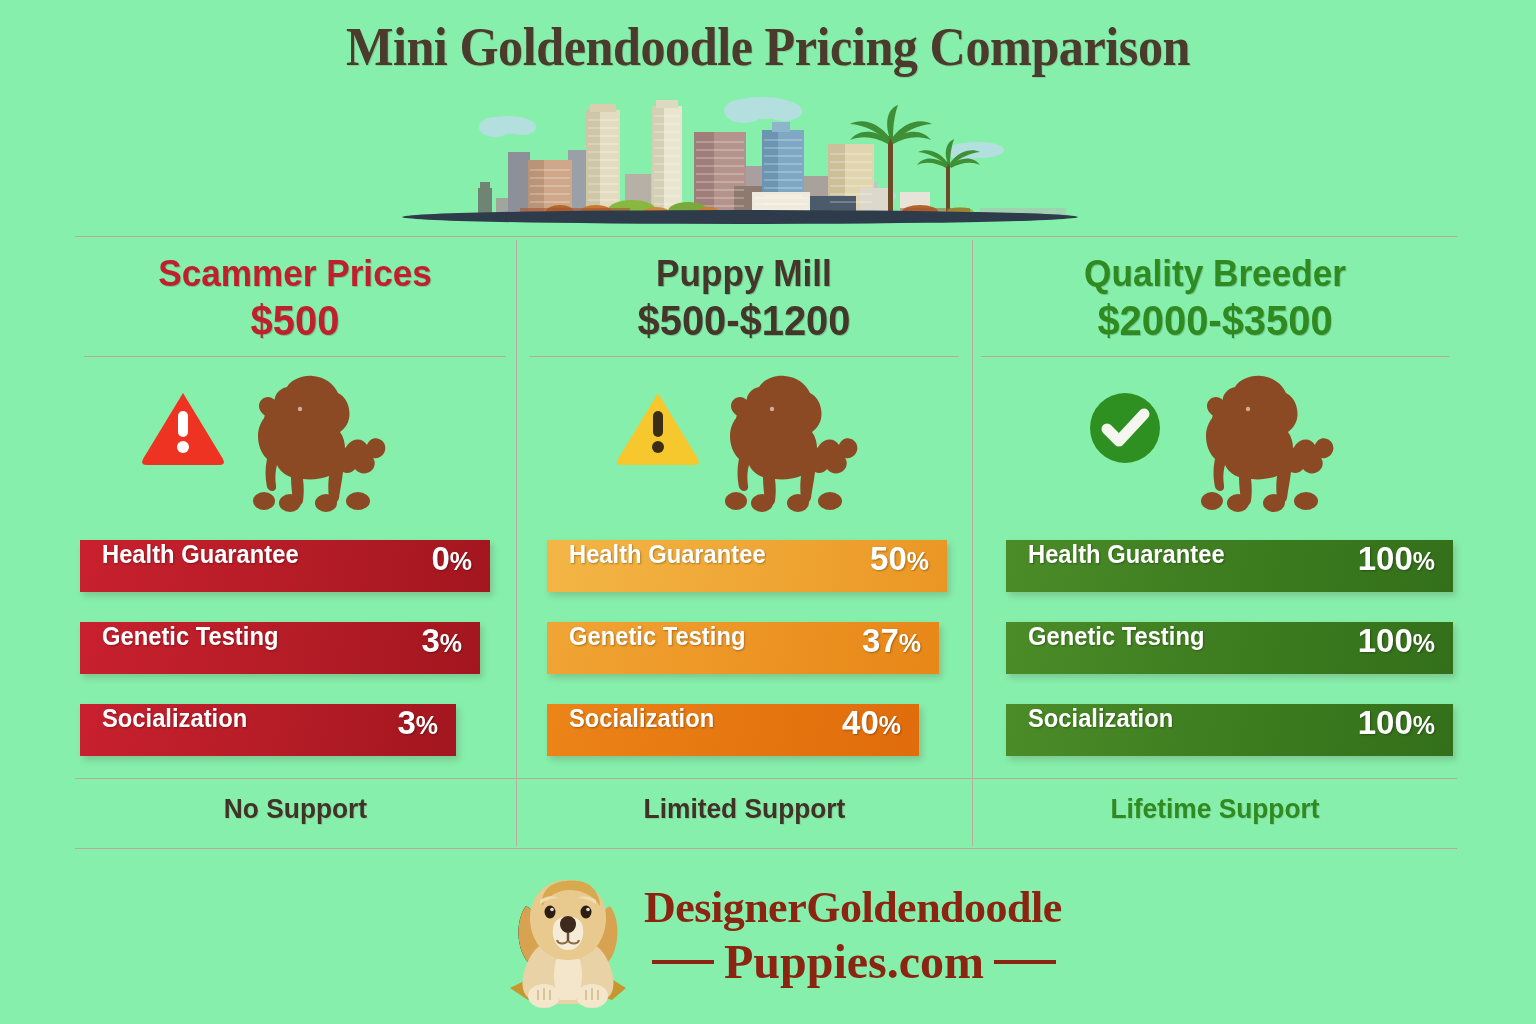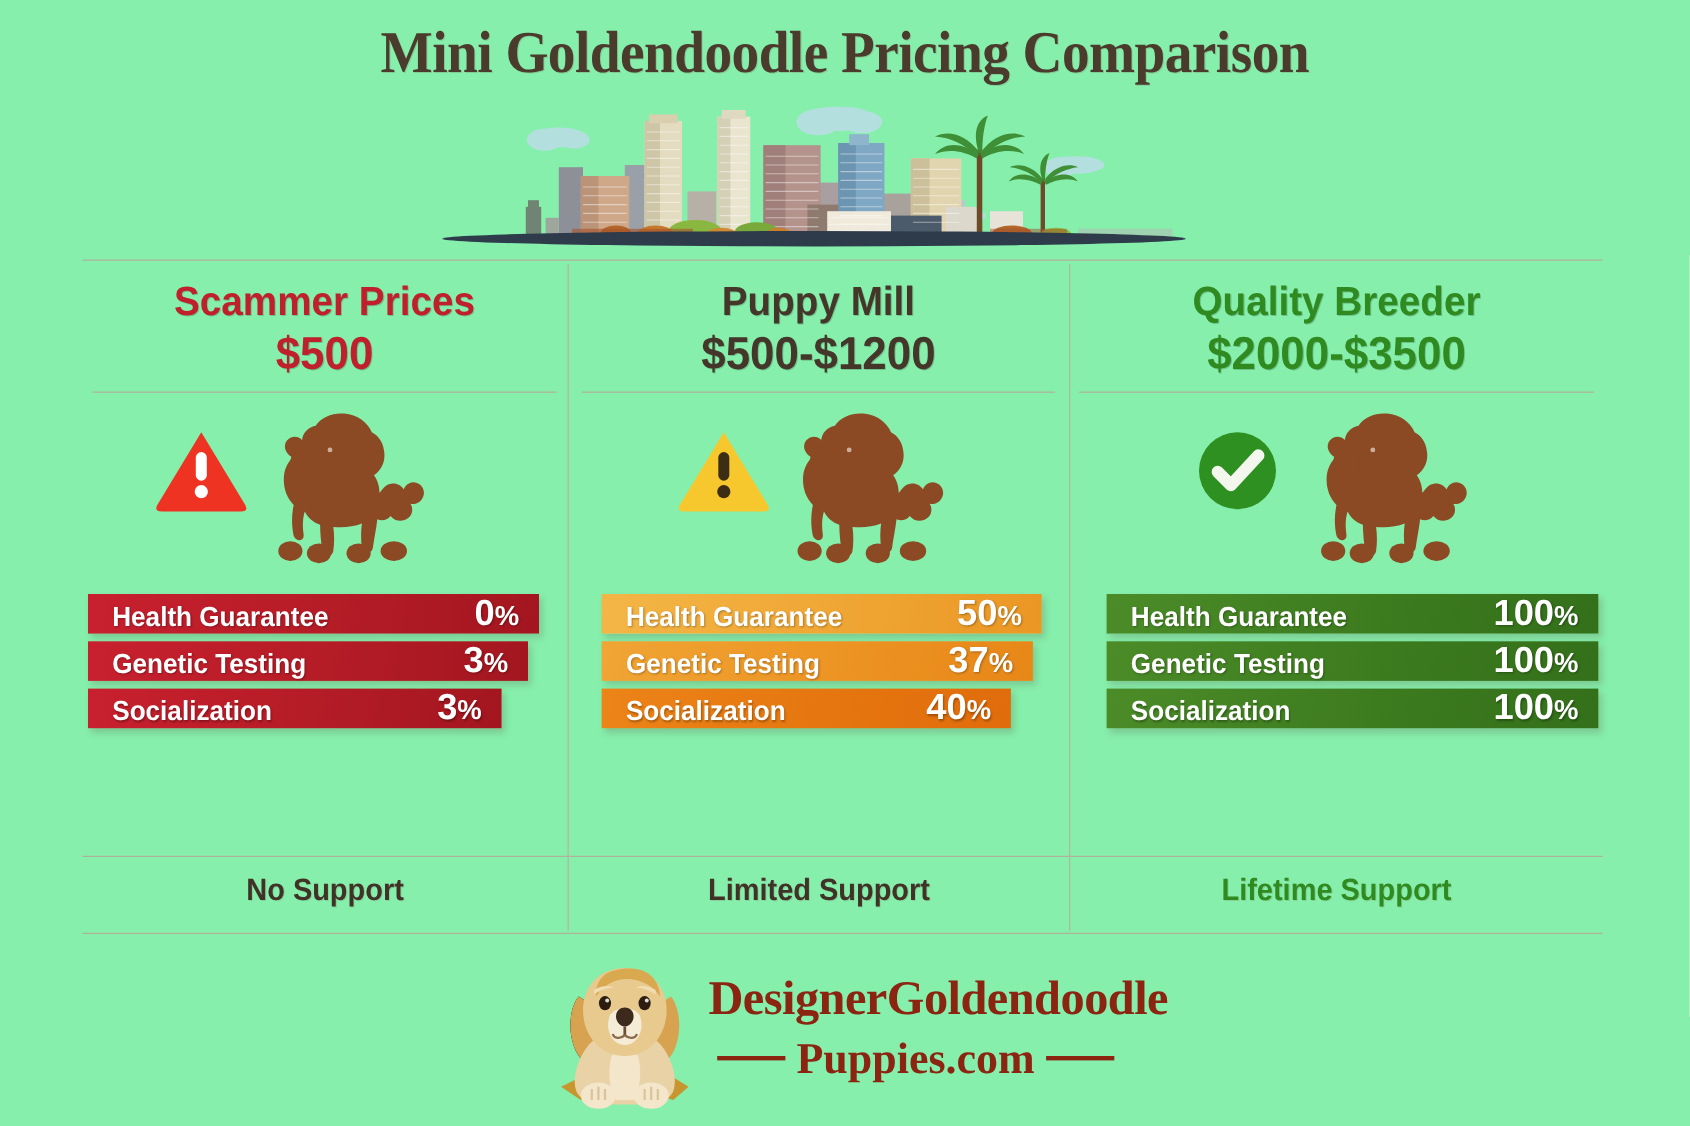--- a/index.html
+++ b/index.html
@@ -71,22 +71,22 @@
   .c3 .badge{left:113px;}
   .dogwrap{position:absolute;top:6px;}
   .c1 .dogwrap{left:155px;}
   .c2 .dogwrap{left:185px;}
   .c3 .dogwrap{left:205px;}
   .dogwrap svg{display:block;}
 
   
   .bars{position:absolute;top:300px;left:0;right:0;}
   .bar{
-    position:relative;height:36px;margin-bottom:7px;
-    display:flex;align-items:flex-end;justify-content:space-between;
+    position:relative;height:52px;margin-bottom:30px;
+    display:flex;align-items:flex-start;justify-content:space-between;
     padding:0 18px 0 22px;box-sizing:border-box;
     box-shadow:3px 4px 6px rgba(90,70,50,.22);
     color:#ffffff;
   }
   .bar .blabel{
     font-weight:700;font-size:25px;
     text-shadow:1px 1px 2px rgba(0,0,0,.3);
     transform:scaleX(.95);transform-origin:left center;
   }
   .bar .bval{
@@ -134,21 +134,21 @@
     font-family:"Liberation Serif", serif;font-weight:700;
     font-size:44px;line-height:52px;color:#8b2410;letter-spacing:-.5px;
     white-space:nowrap;
   }
   .logo-l2row{display:flex;align-items:center;gap:10px;margin-top:2px;padding-left:8px;}
   .logo-dash{height:4px;background:#8b2410;flex:0 0 auto;}
   .logo-dash.l{width:62px;}
   .logo-dash.r{width:62px;}
   .logo-l2{
     font-family:"Liberation Serif", serif;font-weight:700;
-    font-size:40px;line-height:52px;color:#8b2410;white-space:nowrap;
+    font-size:48px;line-height:52px;color:#8b2410;white-space:nowrap;
   }
 </style>
 </head>
 <body>
 
 <div class="page">
 
   <div class="title">Mini Goldendoodle Pricing Comparison</div>
 
   <div class="skyline">

